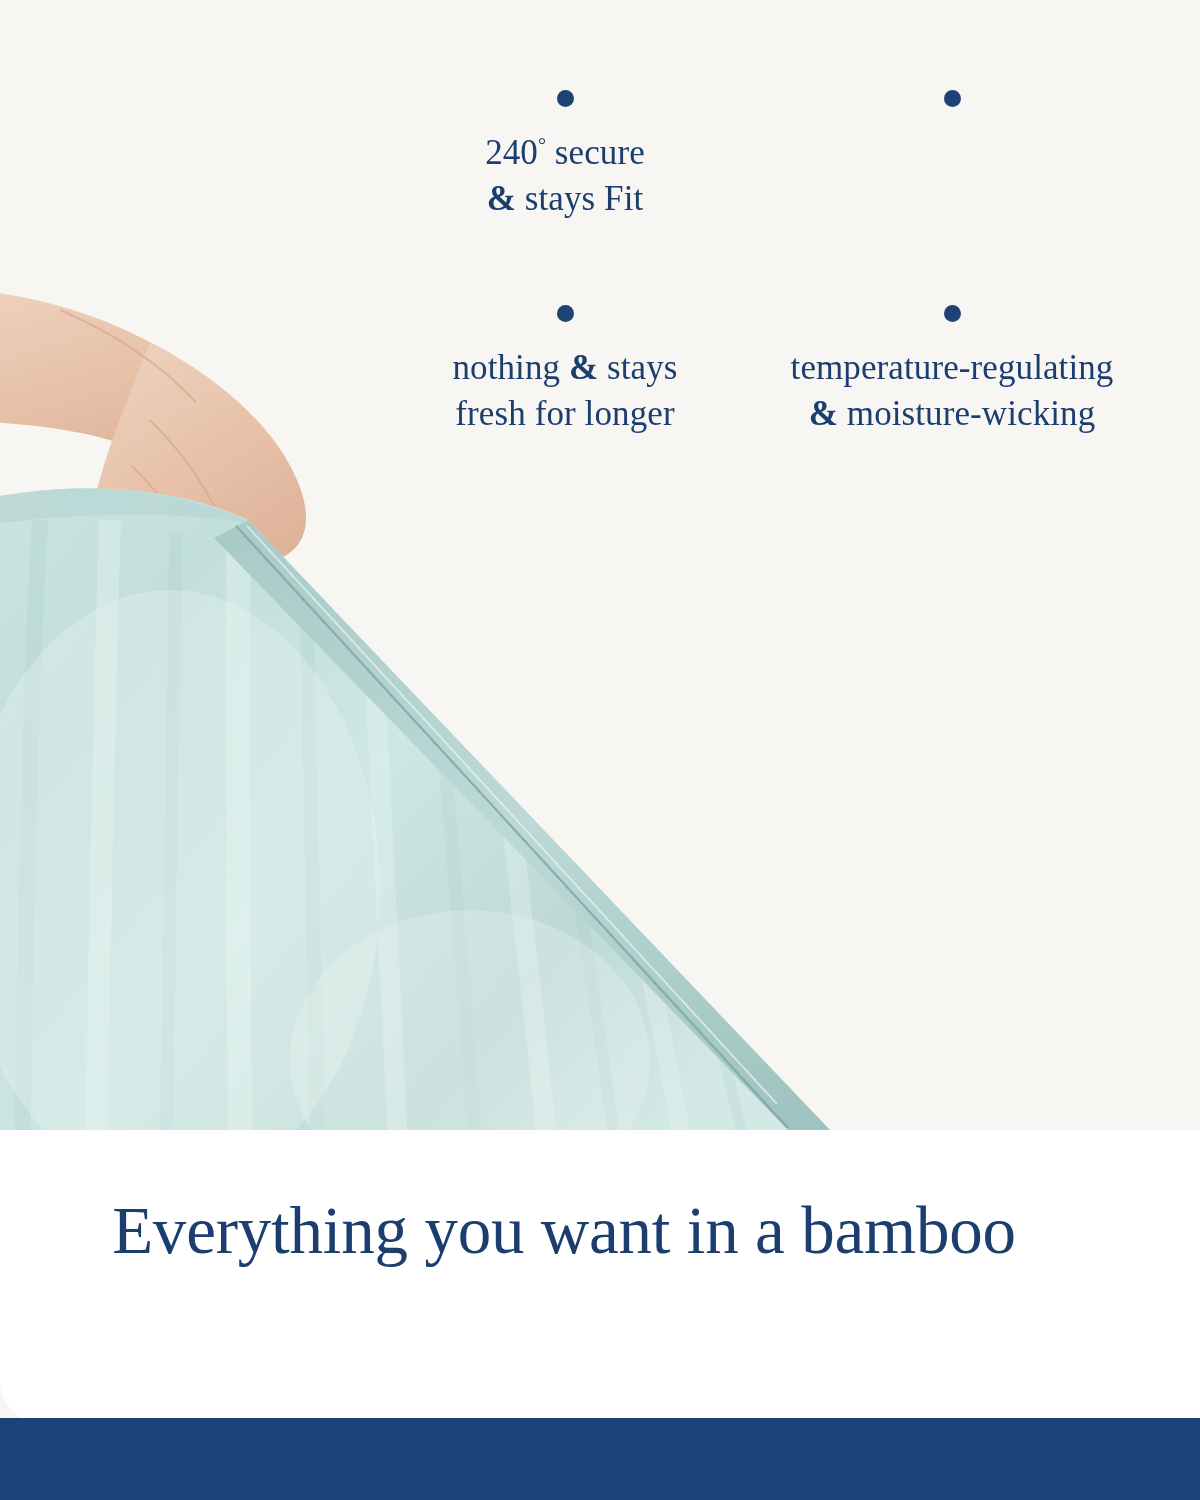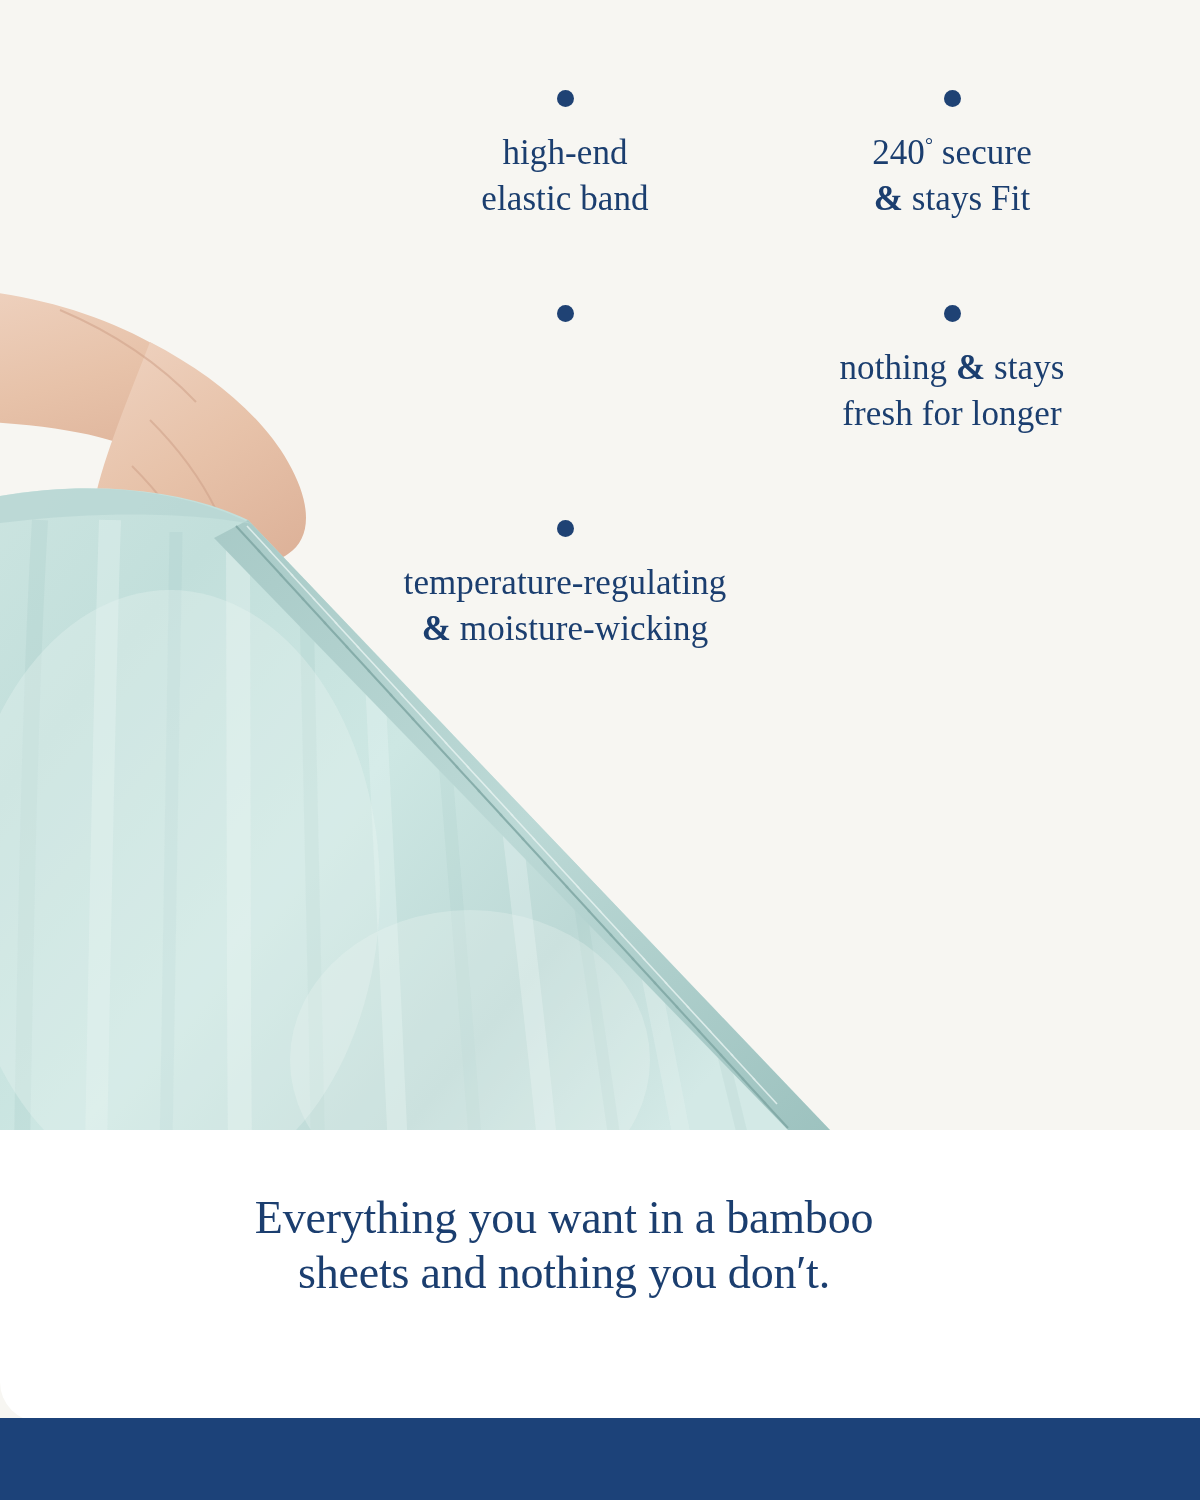--- a/index.html
+++ b/index.html
@@ -79,21 +79,21 @@
     background: #ffffff;
     border-bottom-left-radius: 40px;
   }
   #headline {
     position: absolute;
     left: 0;
     top: 60px;
     width: 1128px;
     text-align: center;
     color: #1b3e6f;
-    font-size: 46px;
+    font-size: 67px;
     line-height: 1.20;
     white-space: pre-line;
     letter-spacing: -.2px;
   }
 
   
   #footer-band {
     position: absolute;
     left: 0;
     top: 1418px;
@@ -235,25 +235,20 @@
             <path d="M 753 808 l 24 26"></path>
         </g>
 
         <path d="M -60 240 C 60 205, 175 215, 252 254 C 200 244, 90 236, -60 262 Z" fill="#b7d6d3" opacity=".75"></path>
       </g>
     </svg>
   </div>
 
   <div id="features">
 
-    <div class="feature">
-      <span class="dot"></span>
-      <div class="ftext">high-end
-elastic band</div>
-    </div>
 
 
     <div class="feature">
       <span class="dot"></span>
       <div class="ftext"><span>240</span><span class="deg">°</span><span>  secure</span><br><span class="amp">&amp;</span><span> stays Fit</span></div>
     </div>
 
     <div class="feature">
       <span class="dot"></span>
     </div>
@@ -266,18 +261,18 @@
 
     <div class="feature">
       <span class="dot"></span>
       <div class="ftext"><span>temperature-regulating
 </span><span class="amp">&amp;</span><span> moisture-wicking</span></div>
     </div>
 
   </div>
 
   <div id="card">
-    <div id="headline"><span>Everything you want in a bamboo</span><br><span>sheets and nothing you don′t.</span></div>
+    <div id="headline"><span>Everything you want in a bamboo</span><br></div>
   </div>
 
   <div id="footer-band"></div>
 
 </div>
 
 </body></html>

